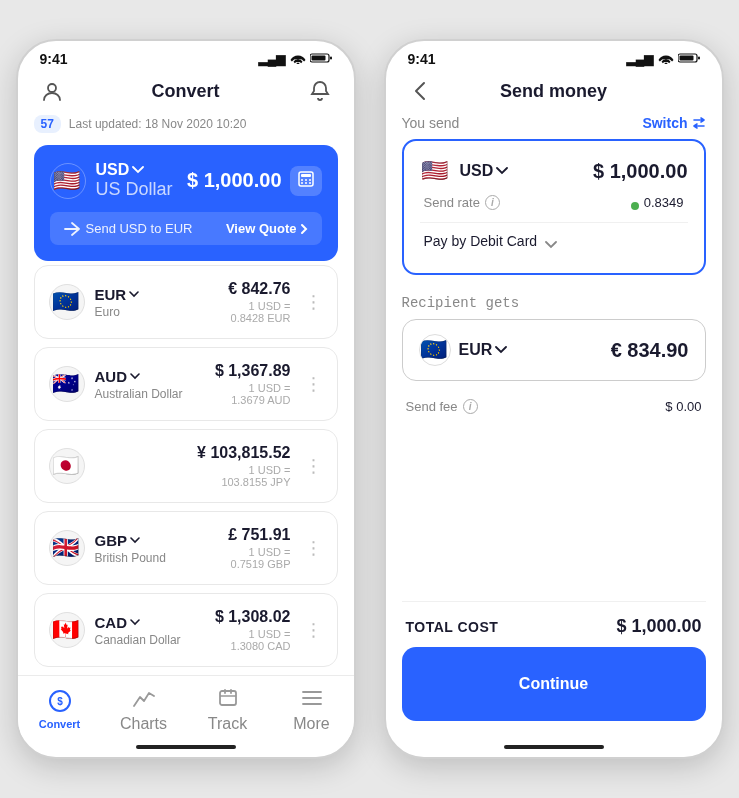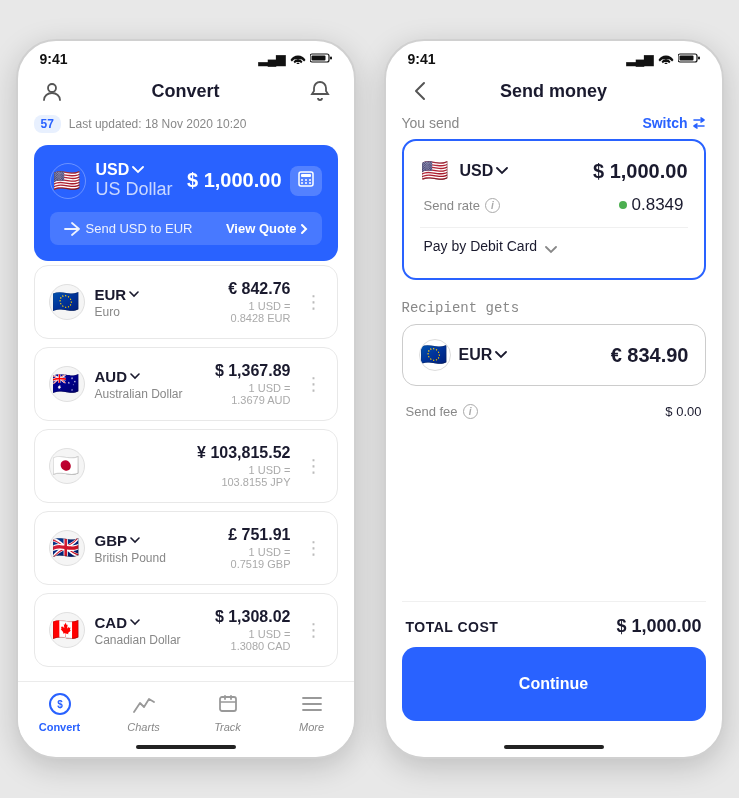--- a/index.html
+++ b/index.html
@@ -235,23 +235,22 @@
       flex: 1;
     }
     .tab-icon {
       width: 28px;
       height: 28px;
       display: flex;
       align-items: center;
       justify-content: center;
     }
     .tab-label {
-      font-size: 11px;
+      font-size: 16px;
       color: #888;
-      font-style: italic;
     }
     .tab-label-active {
       font-size: 11px;
       color: #2962ff;
       font-weight: 600;
     }
     .tab-icon-active-circle {
       background: #2962ff;
       border-radius: 50%;
       width: 44px;
@@ -335,24 +334,24 @@
     .rate-row {
       display: flex;
       justify-content: space-between;
       align-items: center;
       padding: 8px 4px;
       font-size: 13px;
       color: #888;
     }
     .rate-value {
       display: flex;
-      align-items: center;
+      align-items: flex-end;
       gap: 5px;
       color: #1a1a2e;
-      font-size: 17px;
+      font-size: 13px;
     }
     .rate-dot {
       width: 8px;
       height: 8px;
       border-radius: 50%;
       background: #4caf50;
     }
     
     .pay-row {
       display: flex;

